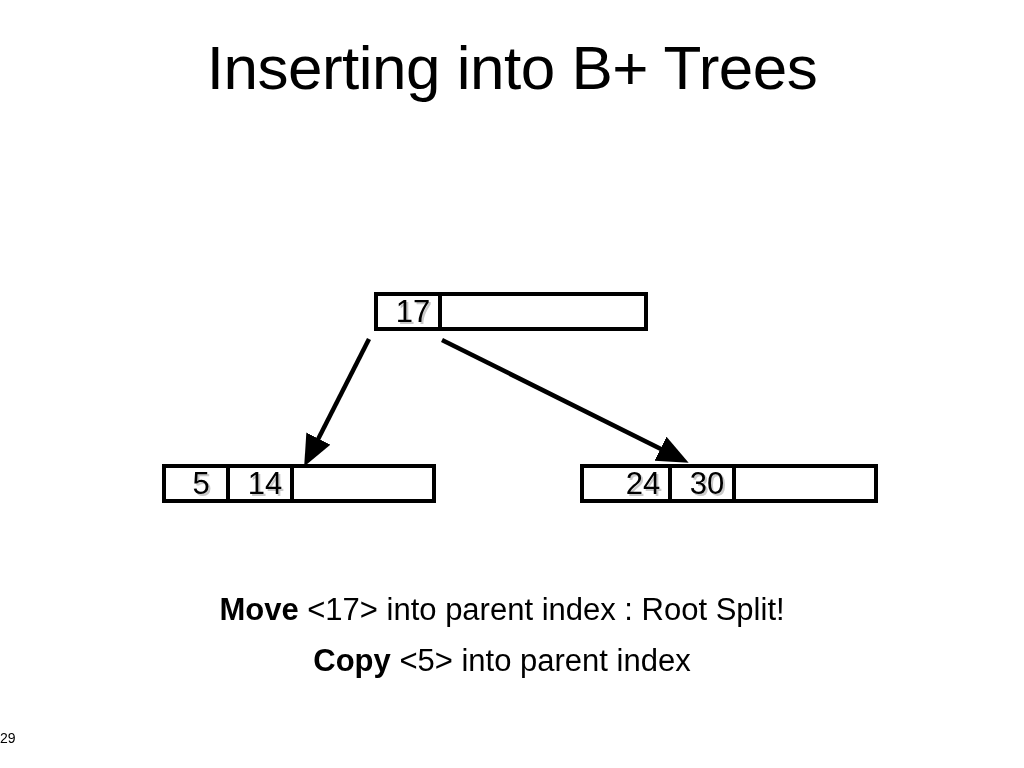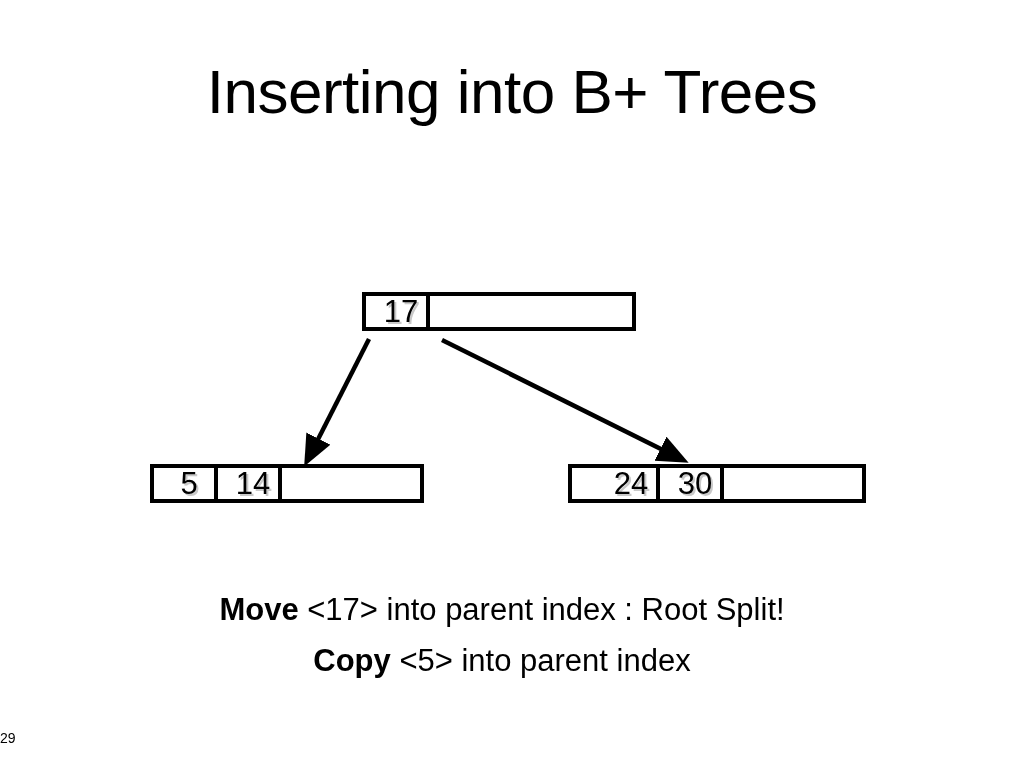--- a/index.html
+++ b/index.html
@@ -22,21 +22,20 @@
     left: 0;
     top: 34px;
     width: 1024px;
     text-align: center;
     font-size: 62px;
     line-height: 68px;
     font-weight: 400;
     letter-spacing: -0.5px;
     color: #000000;
     white-space: pre-line;
-    margin-top: 24px;
   }
 
   
   .diagram {
     position: absolute;
     left: 0;
     top: 0;
     width: 1024px;
     height: 768px;
   }
@@ -44,20 +43,21 @@
   .node {
     position: absolute;
     display: flex;
     align-items: flex-start;
     box-sizing: border-box;
     background: #ffffff;
     border-top: 4px solid #000000;
     border-bottom: 4px solid #000000;
     border-left: 4px solid #000000;
     border-right: 4px solid #000000;
+    margin-left: 12px;
   }
 
   .cell {
     box-sizing: border-box;
     border-right: 4px solid #000000;
     display: flex;
     align-items: center;
     justify-content: center;
     position: relative;
   }

